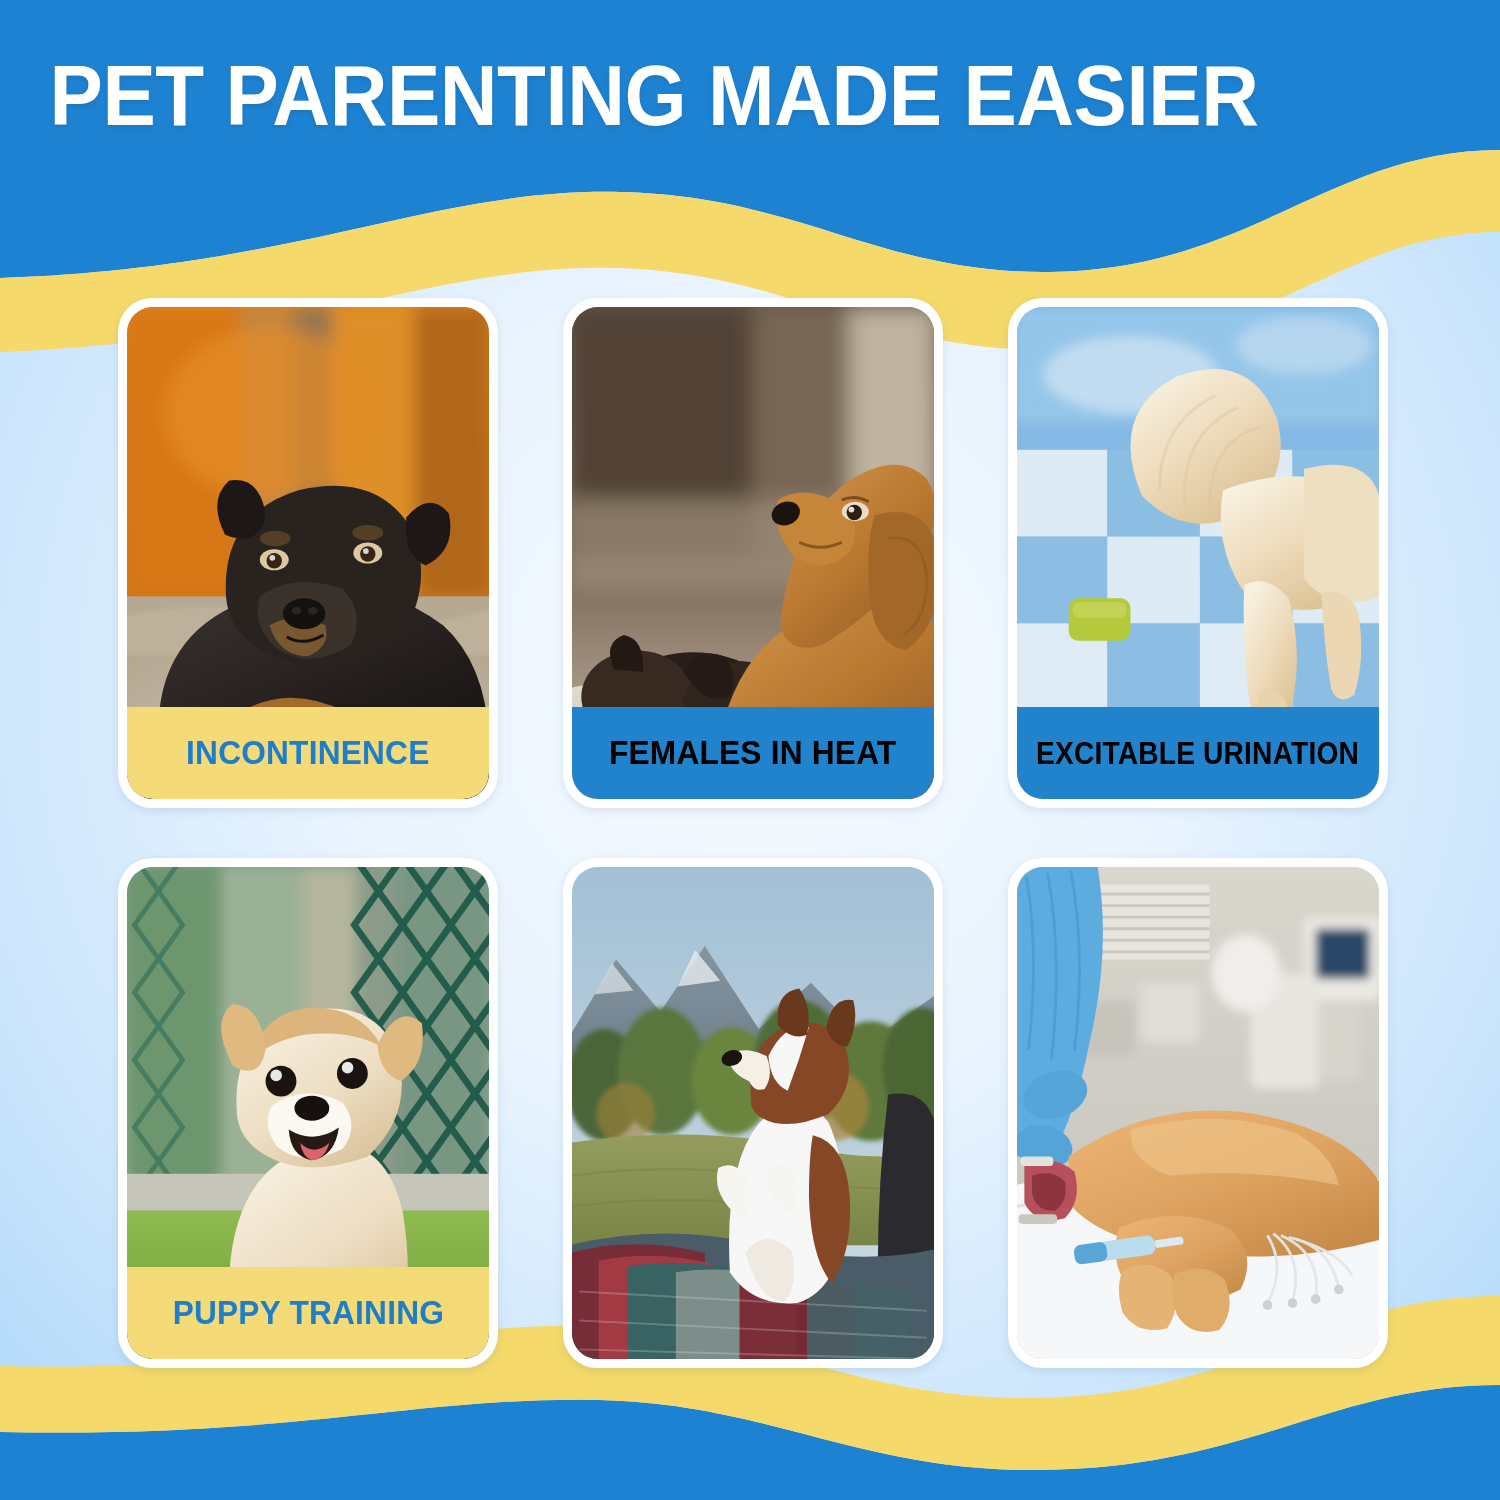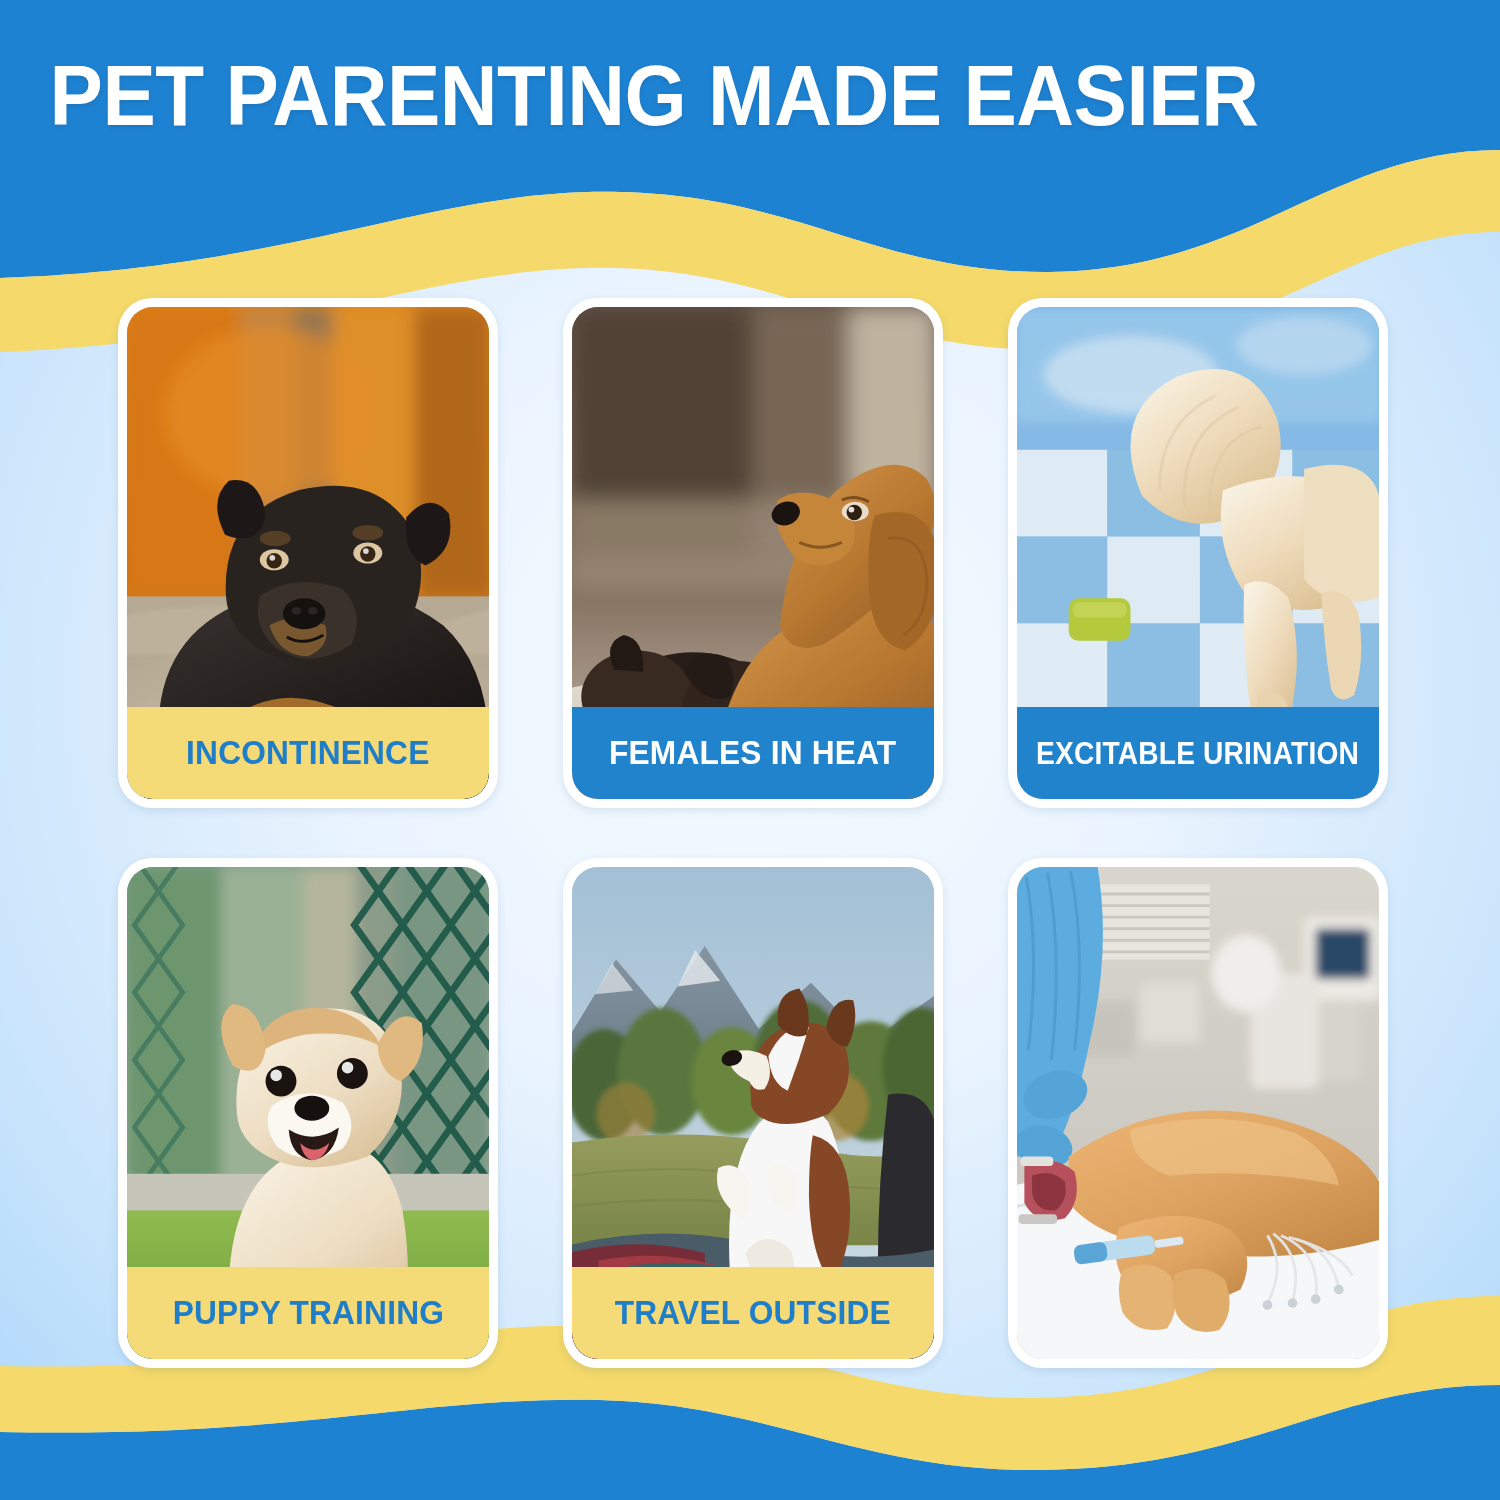--- a/index.html
+++ b/index.html
@@ -66,21 +66,21 @@
     height:92px;
     display:flex; align-items:center; justify-content:center;
     border-radius:0 0 26px 26px;
     font-size:33px;
     font-weight:bold;
     letter-spacing:0.2px;
     white-space:nowrap;
     transform-origin:center;
   }
   .card-label.yellow { background:#f5da78; color:#1e7ec9; }
-  .card-label.blue   { background:#2183cc; color:#ffffff; }
+  .card-label.blue   { background:#2183cc; color:#000000; }
   .lbl-txt { transform:scaleX(0.96); display:block; }
 
   
   .card-label.tight .lbl-txt { transform:scaleX(0.88); font-size:32px; }
 </style>
 </head>
 <body>
 
 <svg id="backdrop" viewBox="0 0 1500 1500" preserveAspectRatio="none" xmlns="http://www.w3.org/2000/svg">
   <defs>
@@ -515,23 +515,20 @@
         <path d="M188,240 Q182,186 222,166 Q266,150 286,188 Q298,228 268,256 Q222,276 196,258 Q186,250 188,240 Z" fill="#8a4a28"></path>
         <path d="M206,196 Q222,162 248,166 Q238,200 226,232 Q208,224 206,196 Z" fill="#ffffff"></path>
 
         <path d="M186,222 Q166,214 164,196 Q180,184 204,196 Q212,216 202,230 Q192,234 186,222 Z" fill="#fdf8ee"></path>
         <ellipse cx="168" cy="198" rx="11" ry="8" fill="#1c1411" transform="rotate(-18 168 198)"></ellipse>
 
         <path d="M216,164 Q212,130 238,126 Q252,146 246,174 Q230,180 216,164 Z" fill="#6e3a1e"></path>
         <path d="M266,166 Q272,134 294,138 Q300,162 288,186 Q272,186 266,166 Z" fill="#6e3a1e"></path>
         <rect width="380" height="510" fill="#000" opacity="0.03"></rect>
       </svg>
-      <div class="card-label yellow">
-        <span class="lbl-txt">TRAVEL OUTSIDE</span>
-      </div>
     </div>
   </div>
 
   <div class="card">
     <div class="card-inner">
       <svg class="photo" viewBox="0 0 380 510" preserveAspectRatio="xMidYMid slice" xmlns="http://www.w3.org/2000/svg">
         <defs>
           <linearGradient id="c6wall" x1="0" y1="0" x2="0" y2="1">
             <stop offset="0%" stop-color="#dedbd2"></stop>
               <stop offset="100%" stop-color="#c8c6bd"></stop>

